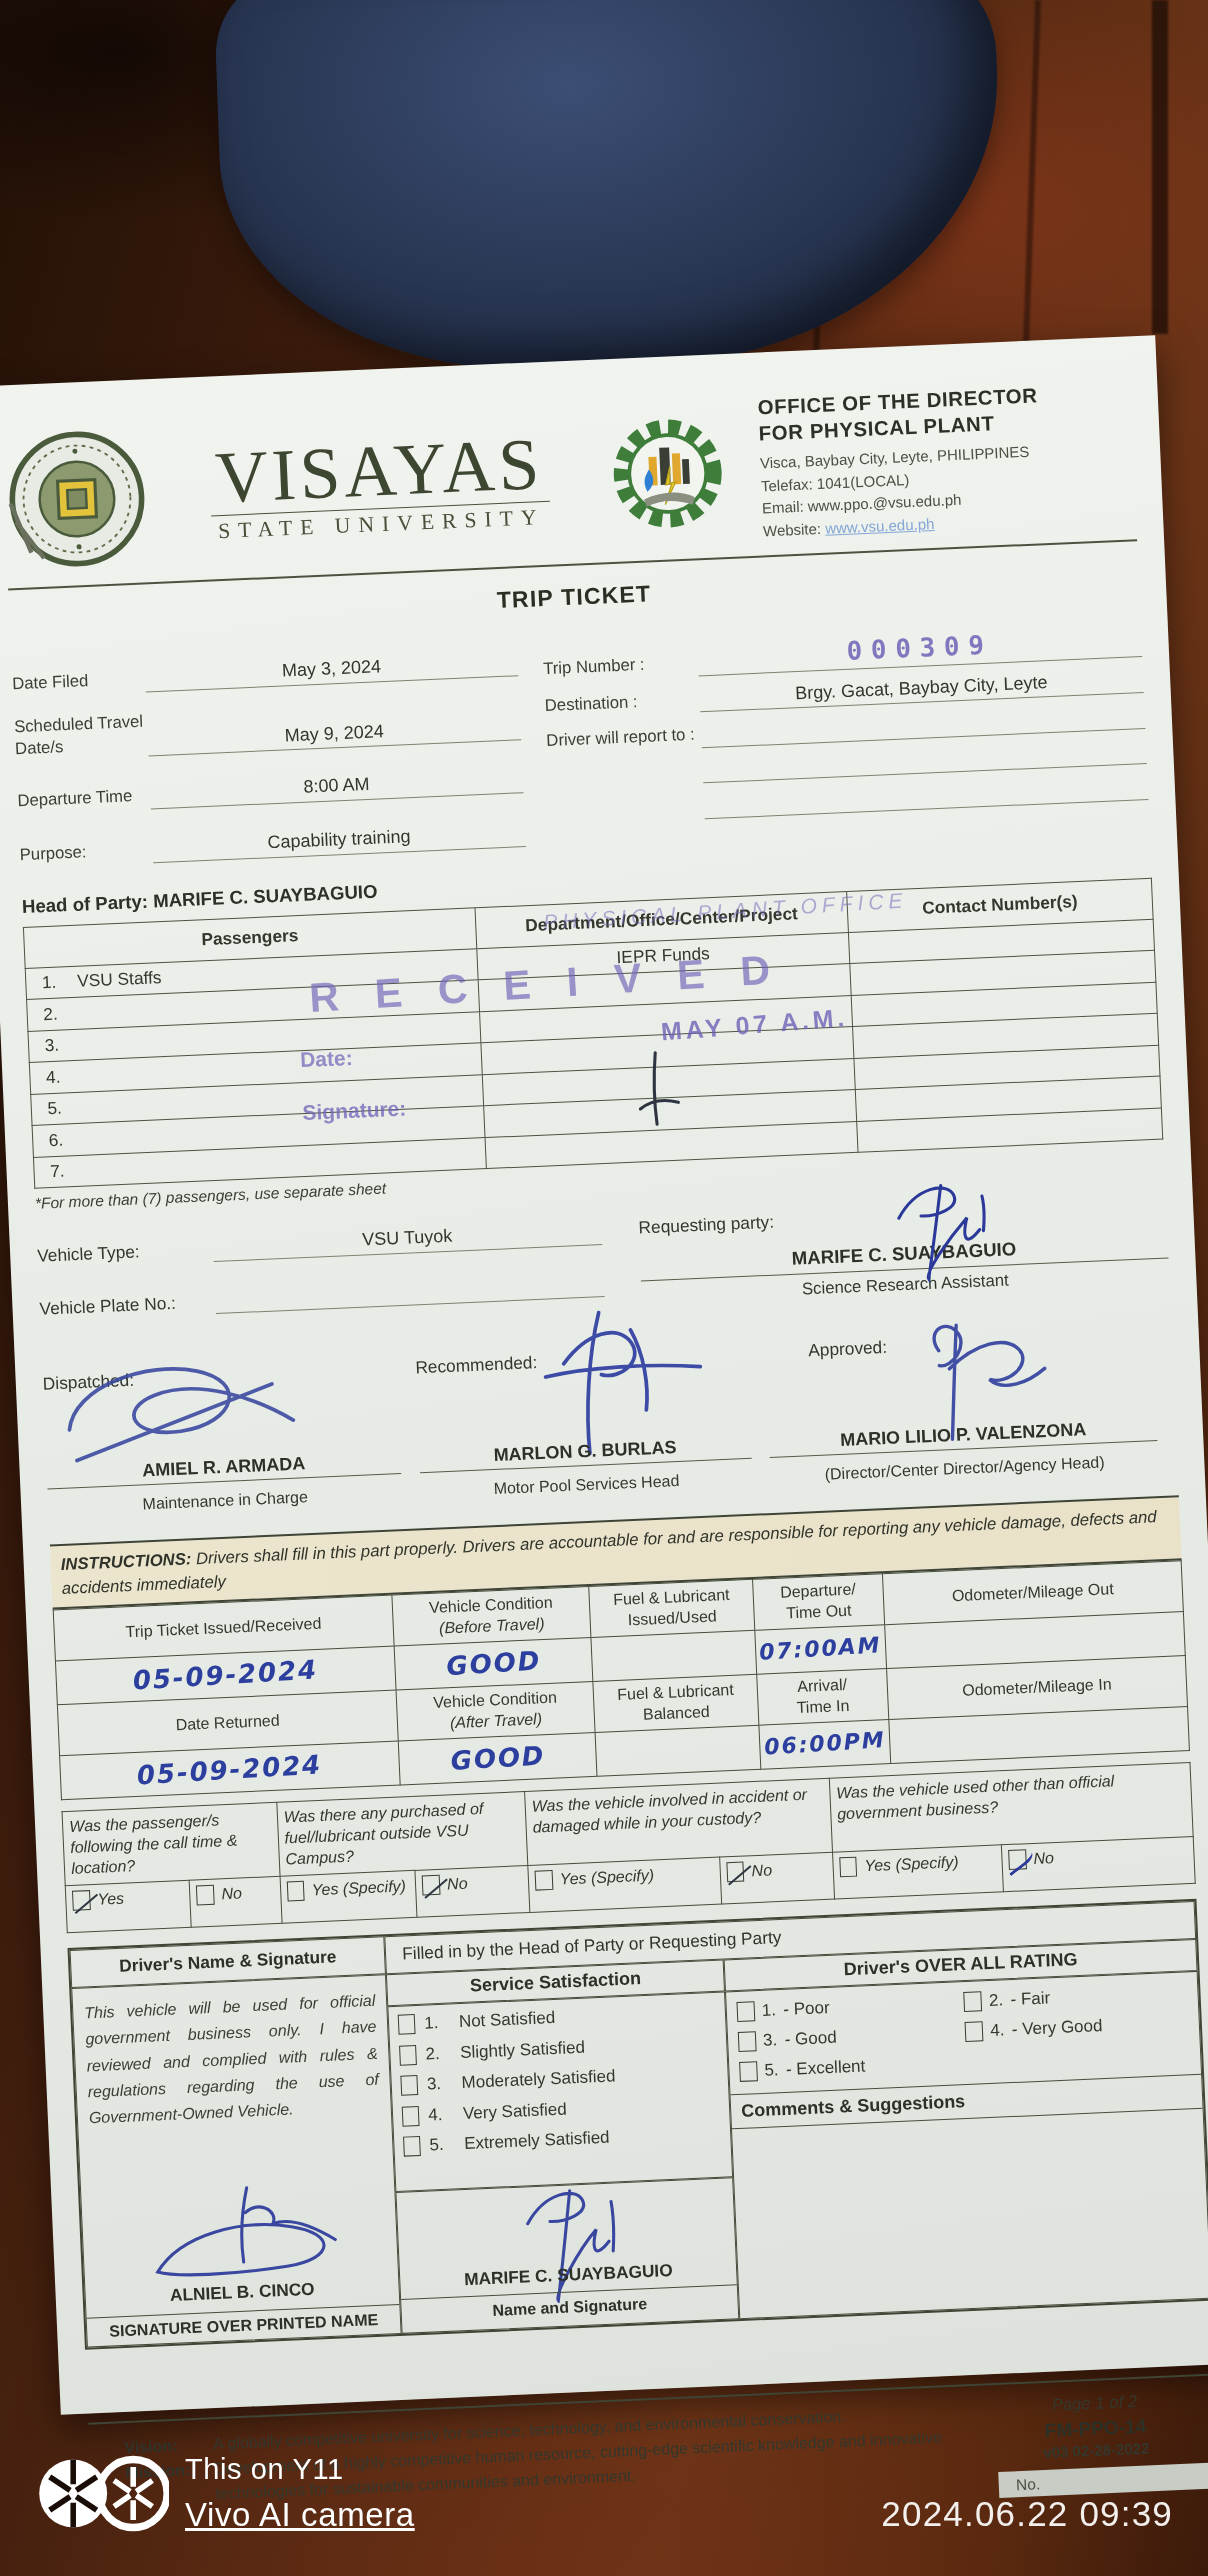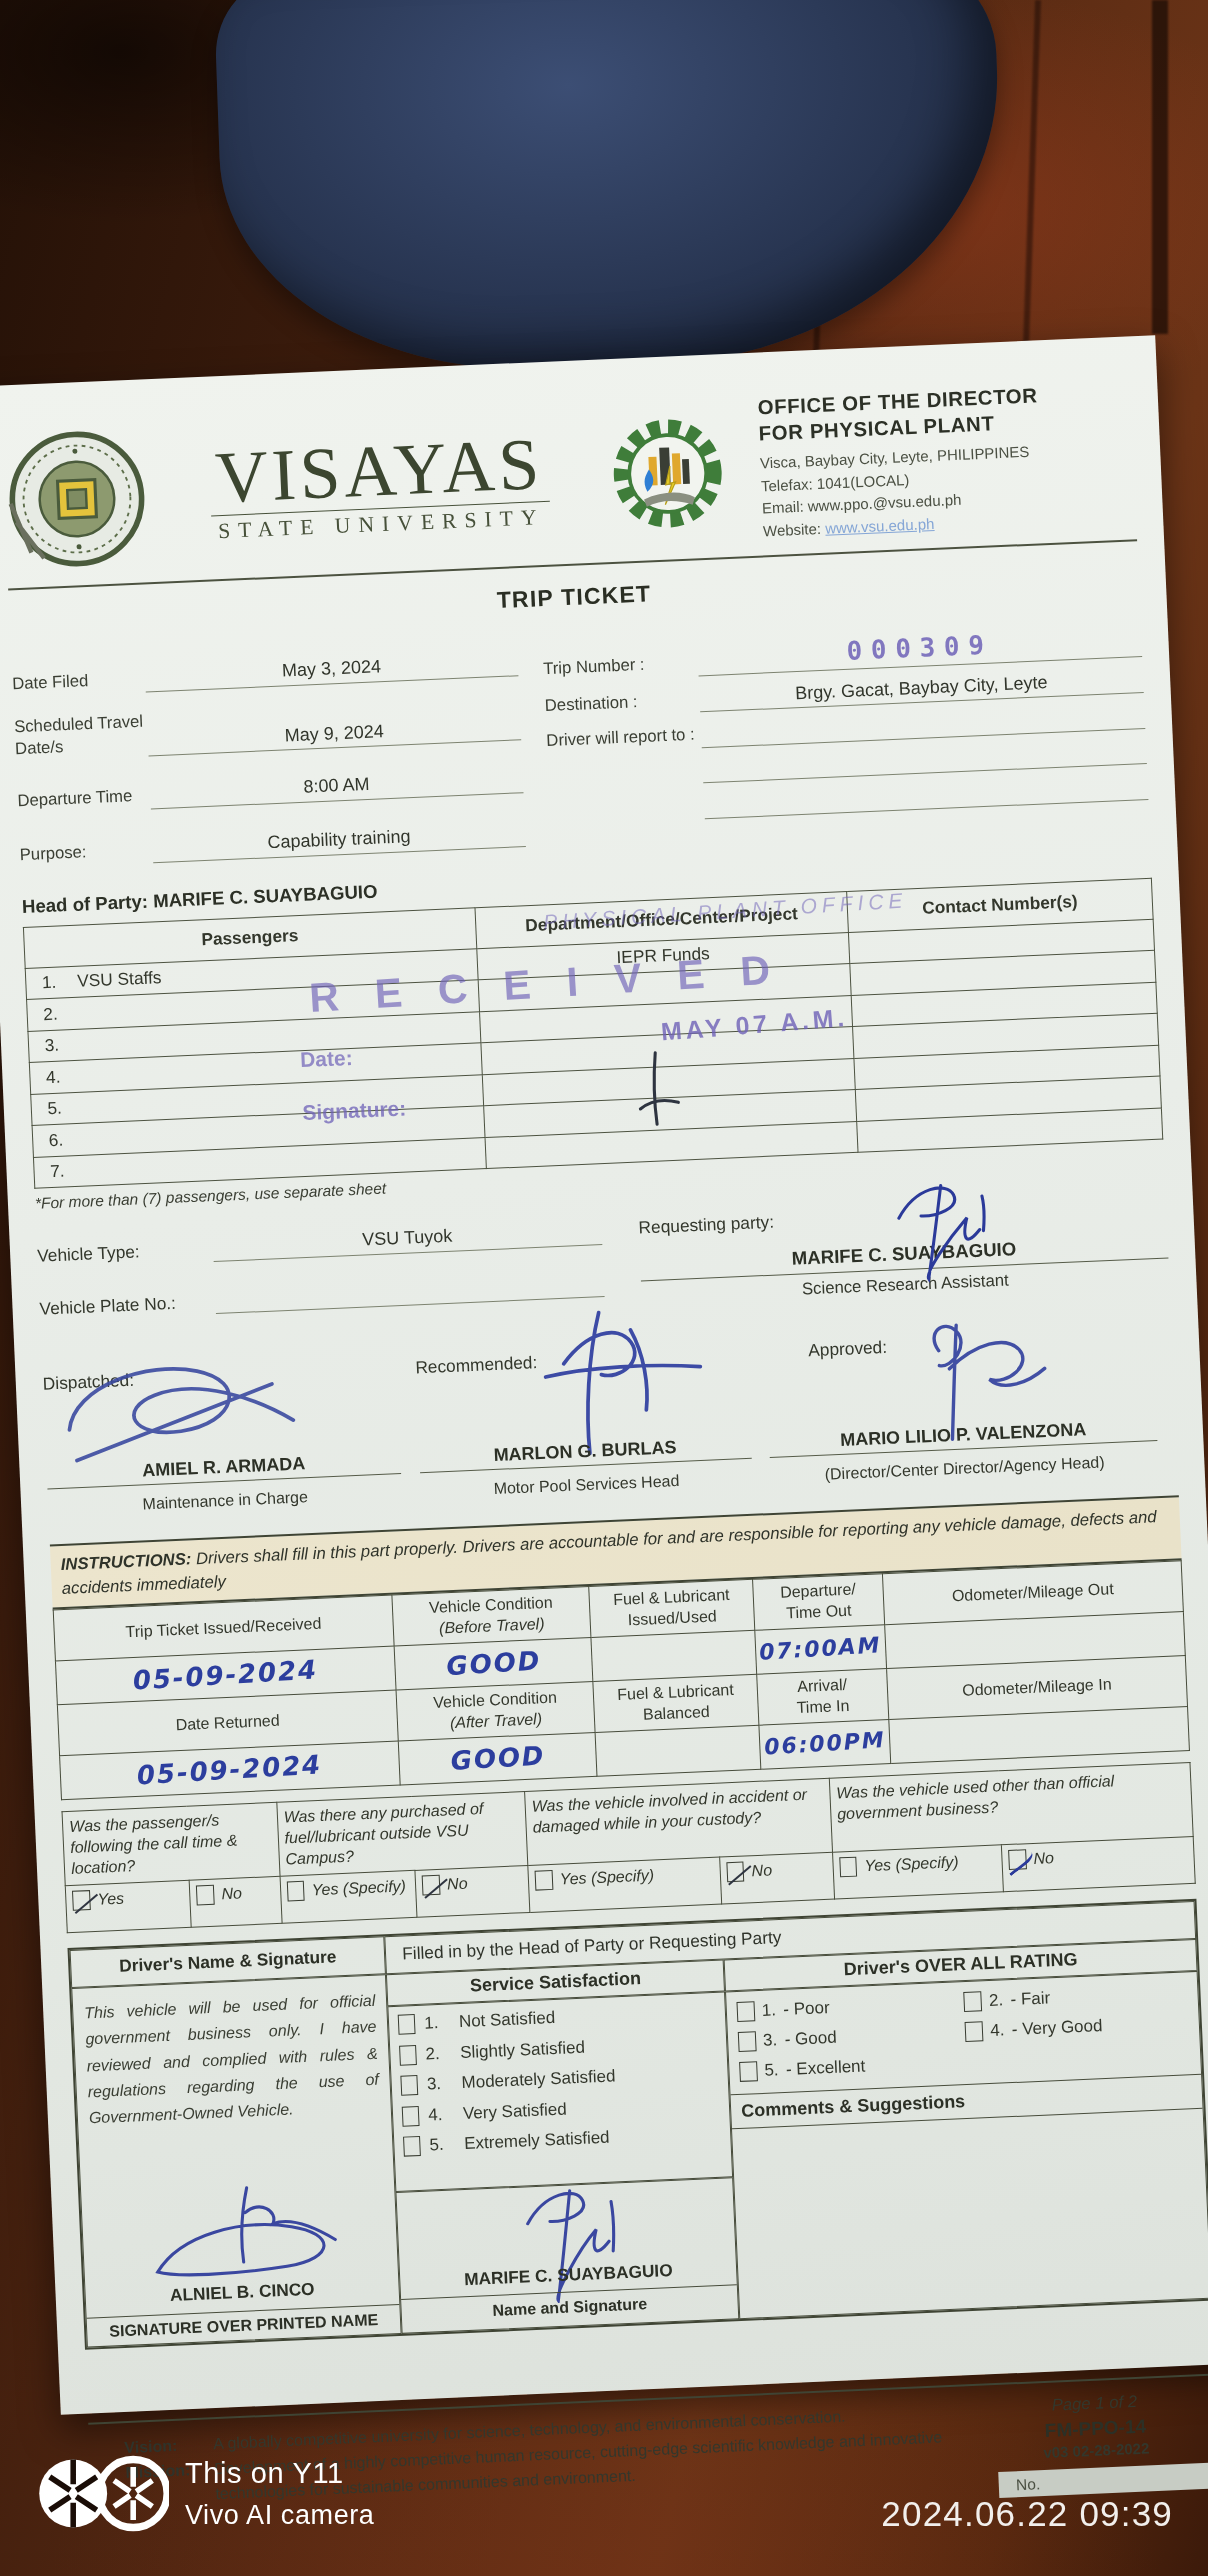--- a/index.html
+++ b/index.html
@@ -126,21 +126,21 @@
   .fbox{text-align:center;}
   .fpage{font-size:16.7px;font-style:italic;color:#33372c;}
   .fcode{font-size:19px;font-weight:bold;margin-top:3.7px;color:#2c3026;}
   .fver{font-size:15px;font-weight:bold;margin-top:2.5px;color:#33372c;}
   .fno{background:#c7ccc4;margin:8.7px 6.2px 0 25px;height:26px;text-align:left;
     font-size:15.5px;color:#4b5043;padding:5px 0 0 17.3px;box-sizing:border-box;}
   
   .wm{position:absolute;left:38px;top:2441px;display:flex;align-items:center;color:#fff;}
   .wmtext{margin-left:16px;}
   .wt1{font-size:29px;letter-spacing:0.6px;}
-  .wt2{font-size:27px;margin-top:10px;letter-spacing:0.6px;}
+  .wt2{font-size:33px;margin-top:10px;letter-spacing:0.6px;text-decoration:underline;}
   .wmtime{position:absolute;right:36px;top:2494px;font-size:35px;color:#f2efec;letter-spacing:1.2px;}
   svg{display:block;}
 </style>
 </head>
 <body>
 
 <div class="photo">
   <div class="streak s1"></div>
   <div class="streak s2"></div>
   <div class="streak s3"></div>

